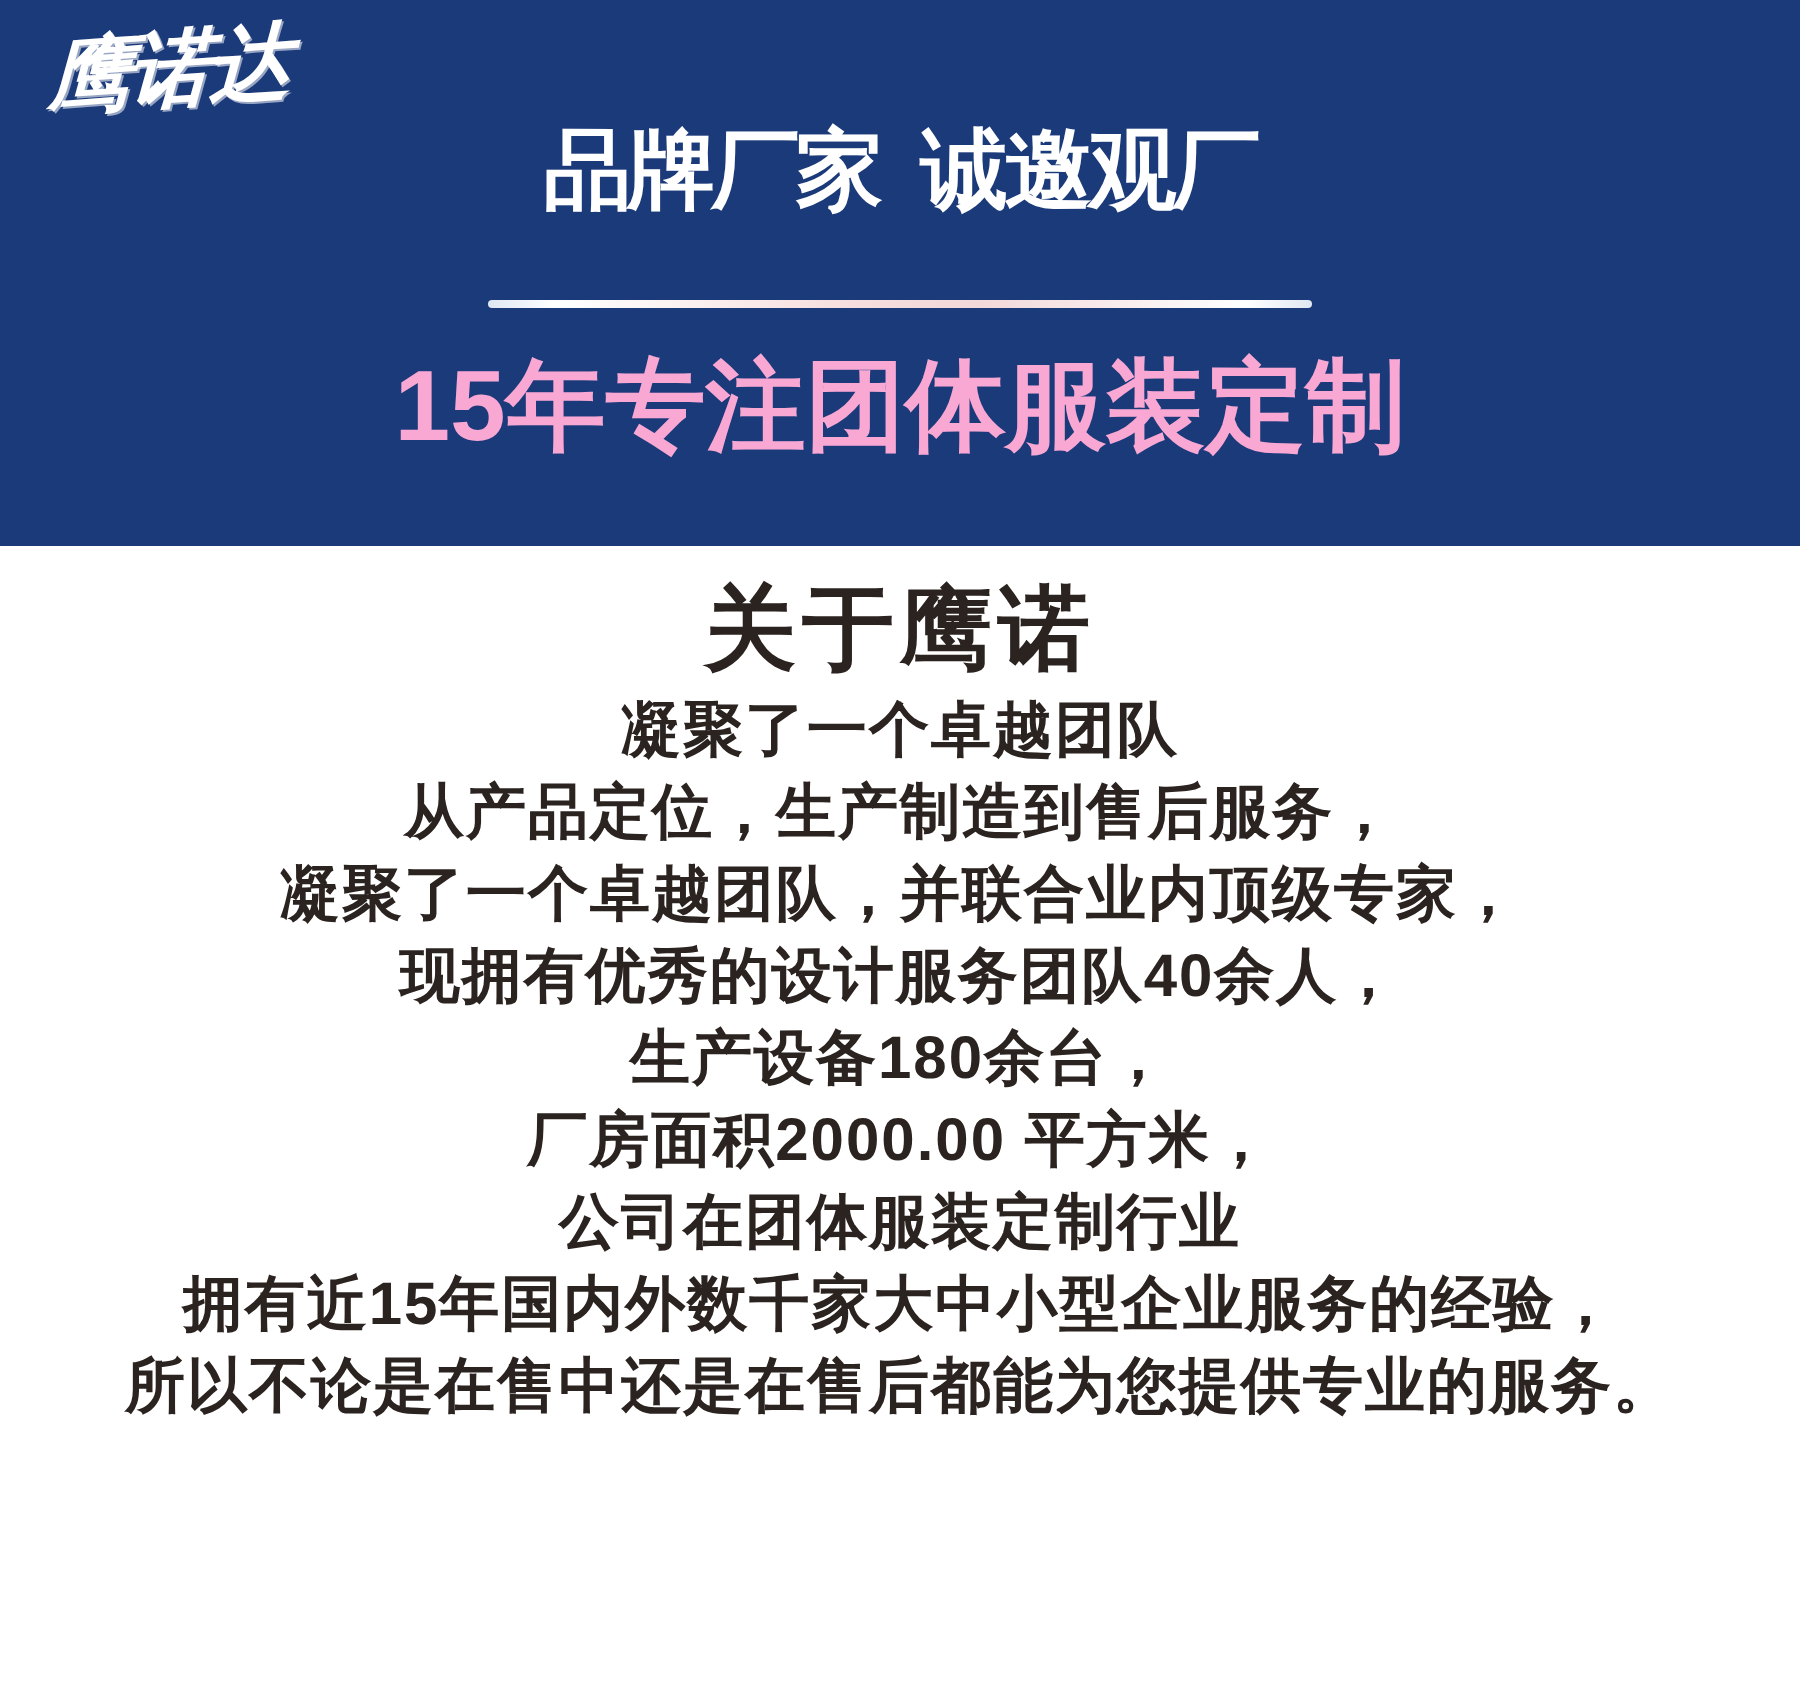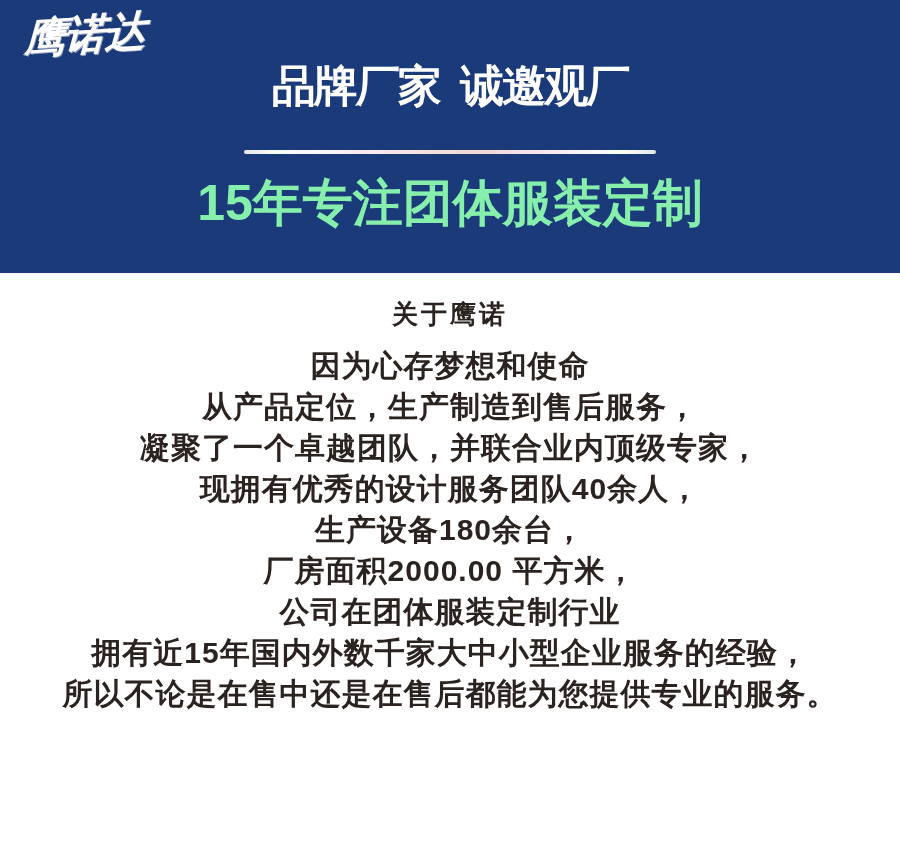--- a/index.html
+++ b/index.html
@@ -59,21 +59,21 @@
     font-weight: bold;
     letter-spacing: 0px;
   }
 
   
   .about {
     text-align: center;
   }
   .about-heading {
     margin-top: 19px;
-    font-size: 26px;
+    font-size: 46px;
     line-height: 44px;
     font-weight: bold;
     letter-spacing: 3px;
   }
   .about-lines {
     margin-top: 9px;
   }
   .about-line {
     font-size: 30px;
     line-height: 41px;
@@ -88,29 +88,29 @@
 <div class="page">
 
   <div class="header" style="background-color: rgb(27, 58, 122);">
 
     <div class="logo" style="color: rgb(255, 255, 255);">鹰诺达</div>
 
     <h1 class="header-title" style="color: rgb(255, 255, 255);">品牌厂家  诚邀观厂</h1>
 
     <div class="header-divider"></div>
 
-    <h2 class="header-subtitle" style="color: #86efac;">15年专注团体服装定制</h2>
+    <h2 class="header-subtitle" style="color: #f9a8d4;">15年专注团体服装定制</h2>
   </div>
 
   <section class="about" style="color: rgb(43, 35, 32);">
 
     <h3 class="about-heading">关于鹰诺</h3>
 
     <div class="about-lines">
-        <div class="about-line">因为心存梦想和使命</div>
+        <div class="about-line">凝聚了一个卓越团队</div>
         <div class="about-line">从产品定位，生产制造到售后服务，</div>
         <div class="about-line">凝聚了一个卓越团队，并联合业内顶级专家，</div>
         <div class="about-line">现拥有优秀的设计服务团队40余人，</div>
         <div class="about-line">生产设备180余台，</div>
         <div class="about-line">厂房面积2000.00 平方米，</div>
         <div class="about-line">公司在团体服装定制行业</div>
         <div class="about-line">拥有近15年国内外数千家大中小型企业服务的经验，</div>
         <div class="about-line">所以不论是在售中还是在售后都能为您提供专业的服务。</div>
       </div>
   </section>

